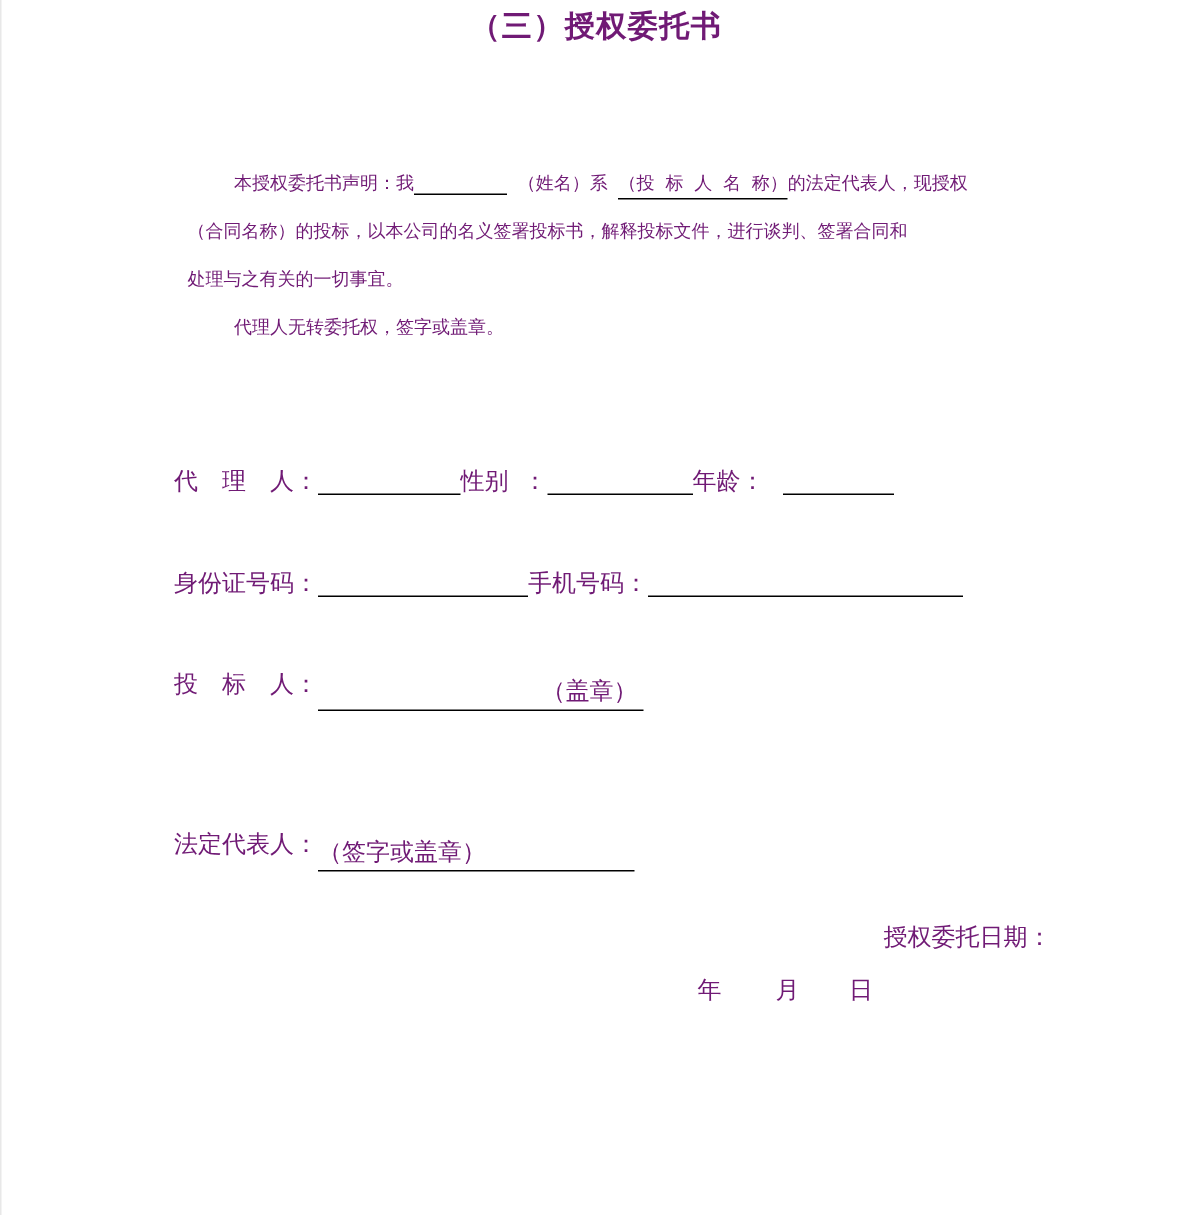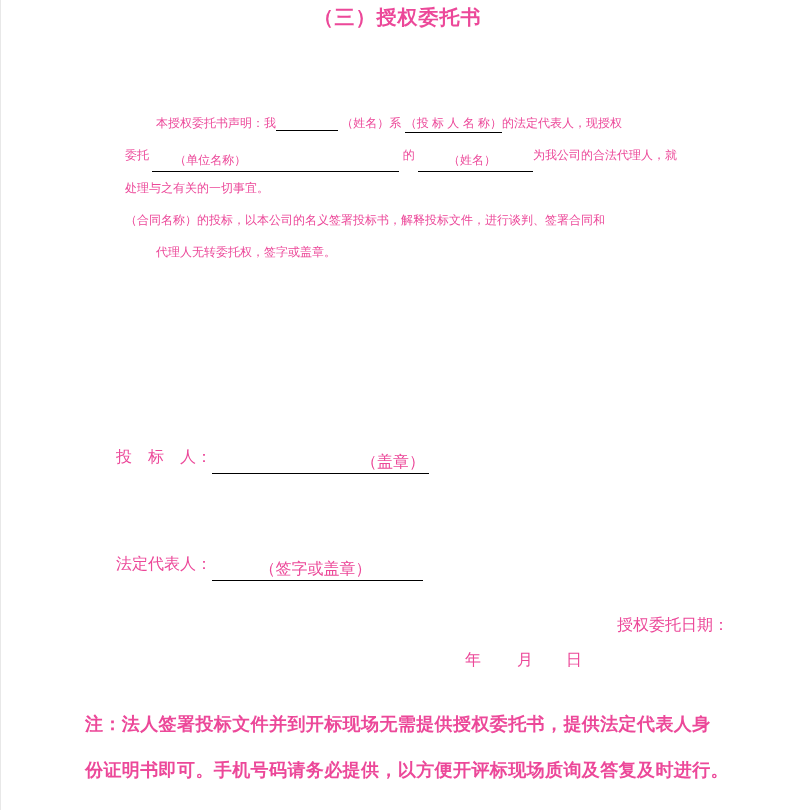--- a/index.html
+++ b/index.html
@@ -1,21 +1,21 @@
 <!DOCTYPE html>
 <html><head>
 <meta charset="utf-8">
 <style>
   html,body{margin:0;padding:0;background:#fff;}
   .page{
     position:relative;
     width:793px;height:810px;
     background:#ffffff;
-    color:#ec4899;
-    font-family:Liberation Sans, sans-serif;
+    color:#701a75;
+    font-family:Liberation Mono, monospace;
     border-left:1px solid #e8e8e8;
     border-bottom:1px solid #0c4a6e;
     overflow:hidden;
   }
   .title{
     position:absolute;top:4px;left:0;width:100%;
     text-align:center;font-size:20px;font-weight:bold;
     letter-spacing:1px;
   }
   .para{
@@ -37,32 +37,32 @@
   }
   .w62{width:62px;}
   .w247{width:247px;}  .w247 .inner{padding-left:22px;}
   .w115{width:115px;}  .w115 .inner{padding-left:30px;}
   .w95{width:95px;}
   .w97{width:97px;}
   .w74{width:74px;}
   .w140{width:140px;}
   .w210{width:210px;}
   .w217{width:217px;text-align:right;} .w217 .inner{padding-right:4px;margin-top:24px;}
-  .w211{width:211px;text-align:center;margin-top:44px;} .w211 .inner{padding-right:4px;}
+  .w211{width:211px;text-align:left;margin-top:44px;} .w211 .inner{padding-right:4px;}
   .gap12{margin-left:12px;}
   .row{
     position:absolute;left:84px;padding-left:31px;
     font-size:16px;white-space:nowrap;line-height:22px;
   }
   .row-agent{top:311px;}
   .row-id{top:379px;}
   .row-bidder{top:446px;}
   .row-legal{top:514px;}
   .date-label{
-    position:absolute;top:615px;left:616px;
+    position:absolute;top:615px;left:588px;
     font-size:16px;white-space:nowrap;
   }
   .ymd{
     position:absolute;top:650px;left:464px;
     font-size:16px;white-space:nowrap;
   }
   .ymd .y{margin-right:36px;}
   .ymd .m{margin-right:33px;}
   .note{
     position:absolute;top:701px;left:84px;width:668px;
@@ -76,45 +76,41 @@
 <div class="page">
 
   <div class="title">（三）授权委托书</div>
 
   <div class="para">
     <div class="line indent">
       <span>本授权委托书声明：我</span><span class="blank w62"></span>
       <span>（姓名）</span><span>系</span>
       <span class="u-inline">（投 标 人 名 称）</span><span>的法定代表人，现授权</span>
     </div>
-    <div class="line">
-      <span>委托</span>
-      <span class="ublank w247"><span class="inner">（单位名称）</span></span>
-      <span>的</span>
-      <span class="ublank w115"><span class="inner">（姓名）</span></span><span>为我公司的合法代理人，就</span>
-    </div>
+    <div class="line">（合同名称）的投标，以本公司的名义签署投标书，解释投标文件，进行谈判、签署合同和</div>
     <div class="line">处理与之有关的一切事宜。</div>
-    <div class="line">（合同名称）的投标，以本公司的名义签署投标书，解释投标文件，进行谈判、签署合同和</div>
     <div class="line indent">代理人无转委托权，签字或盖章。</div>
   </div>
 
+  <div class="row row-agent">
+    <span>代　理　人：</span><span class="blank w95"></span><span>性别 ：</span><span class="blank w97"></span><span>年龄：</span><span class="blank w74 gap12"></span>
+  </div>
 
+  <div class="row row-id">
+    <span>身份证号码：</span><span class="blank w140"></span><span>手机号码：</span><span class="blank w210"></span>
+  </div>
 
   <div class="row row-bidder">
     <span>投　标　人：</span><span class="ublank w217"><span class="inner">（盖章）</span></span>
   </div>
 
   <div class="row row-legal">
     <span>法定代表人：</span><span class="ublank w211"><span class="inner">（签字或盖章）</span></span>
   </div>
 
   <div class="date-label">授权委托日期：</div>
 
   <div class="ymd">
     <span class="y">年</span><span class="m">月</span><span>日</span>
   </div>
 
-  <div class="note">
-    <div>注：法人签署投标文件并到开标现场无需提供授权委托书，提供法定代表人身</div>
-    <div>份证明书即可。手机号码请务必提供，以方便开评标现场质询及答复及时进行。</div>
-  </div>
 
 </div>
 
 </body></html>

